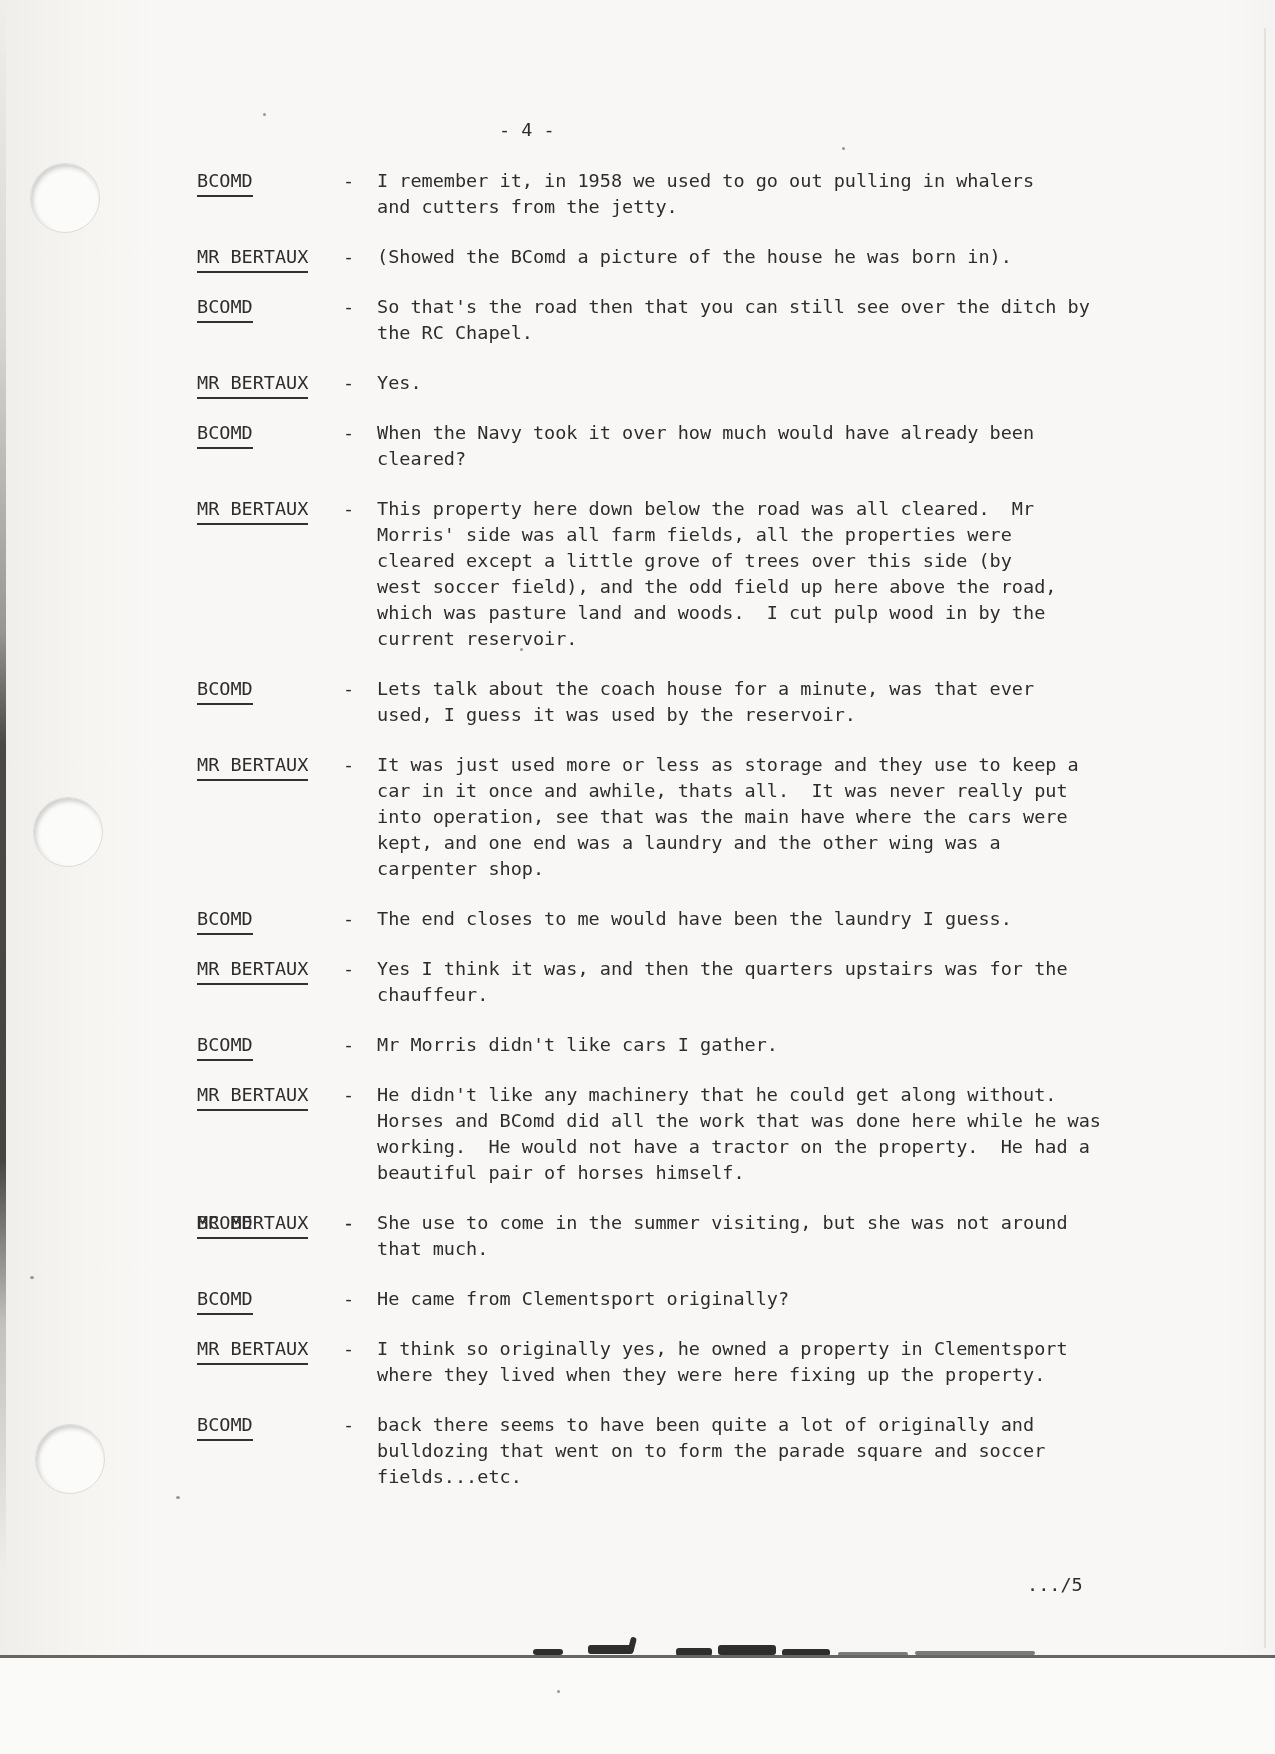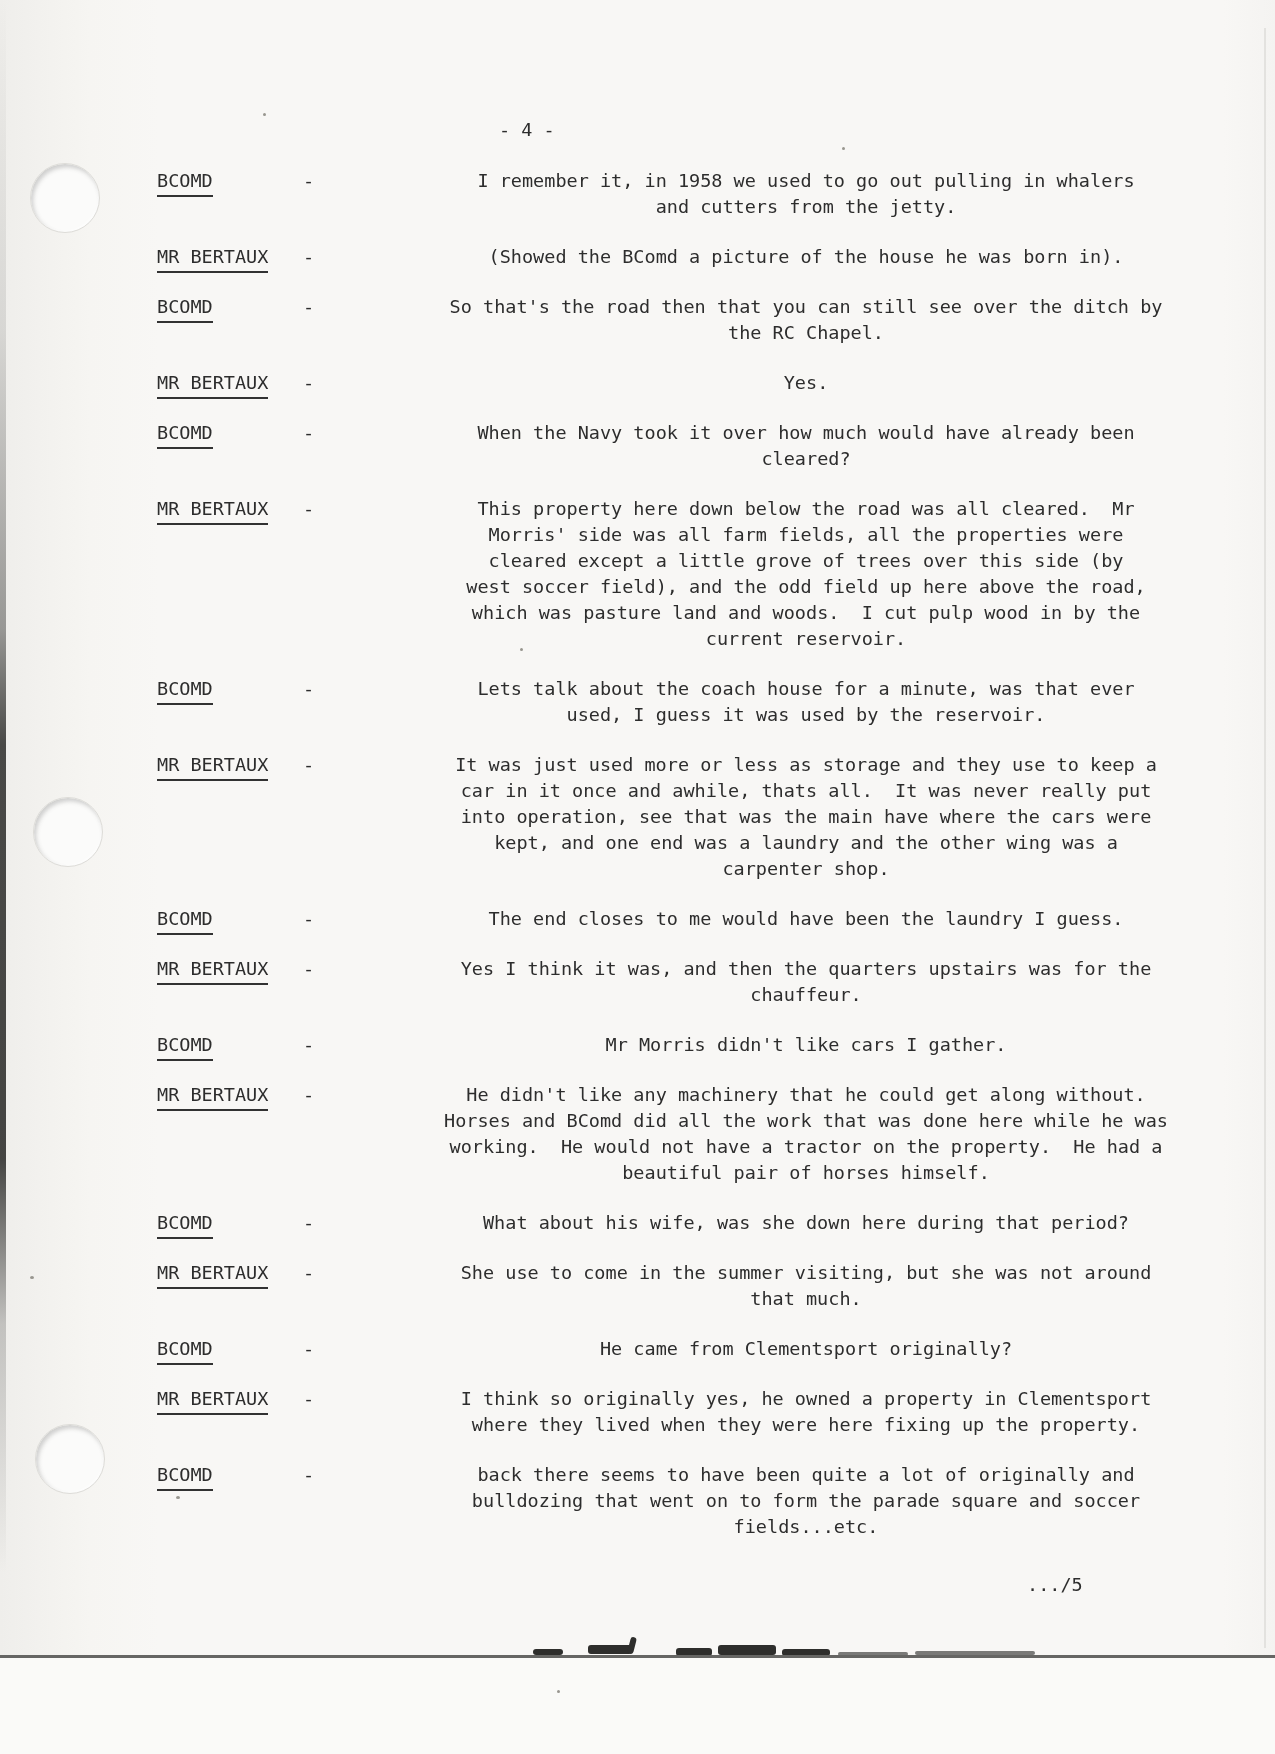--- a/index.html
+++ b/index.html
@@ -14,37 +14,37 @@
     width: 1275px; height: 1754px;
     background: linear-gradient(90deg, #efeeeb 0px, #f6f5f2 90px, #f8f7f5 160px, #f8f7f5 96%, #f4f3f1 100%);
     color: #2d2d2d;
   }
   
   .page-number {
     position: absolute; left: 499px; top: 117px;
     font-size: 18.5px; line-height: 26px; white-space: pre;
   }
   .transcript {
-    position: absolute; left: 0; top: 168px; right: 0;
+    position: absolute; left: 0; top: 168px; right: 0; padding-left: 40px;
   }
   .entry { position: relative; margin: 0 0 24px 0; }
   .speaker {
     position: absolute; left: 157px; top: 0;
     font-size: 18.5px; line-height: 26px;
     border-bottom: 2px solid #323232;
     padding-bottom: 1px;
     white-space: pre;
   }
   .dash {
     position: absolute; left: 303px; top: 0;
     font-size: 18.5px; line-height: 26px;
   }
   .lines { margin-left: 337px; }
   .lines > div {
-    font-size: 18.5px; line-height: 26px; white-space: pre; text-align: center;
+    font-size: 18.5px; line-height: 26px; white-space: pre;
   }
   .footer-mark {
     position: absolute; left: 1027px; top: 1572px;
     font-size: 18.5px; line-height: 26px; white-space: pre;
   }
   
   .hole {
     position: absolute; width: 68px; height: 68px; border-radius: 50%;
     background: #fbfbfa;
     border: 1px solid #dddcd8;
@@ -203,23 +203,20 @@
           <div>He didn't like any machinery that he could get along without.</div>
           <div>Horses and BComd did all the work that was done here while he was</div>
           <div>working.  He would not have a tractor on the property.  He had a</div>
           <div>beautiful pair of horses himself.</div>
         </div>
   </div>
 
   <div class="entry">
     <span class="speaker">BCOMD</span>
     <span class="dash">-</span>
-    <div class="lines">
-          <div>What about his wife, was she down here during that period?</div>
-        </div>
   </div>
 
   <div class="entry">
     <span class="speaker">MR BERTAUX</span>
     <span class="dash">-</span>
     <div class="lines">
           <div>She use to come in the summer visiting, but she was not around</div>
           <div>that much.</div>
         </div>
   </div>

